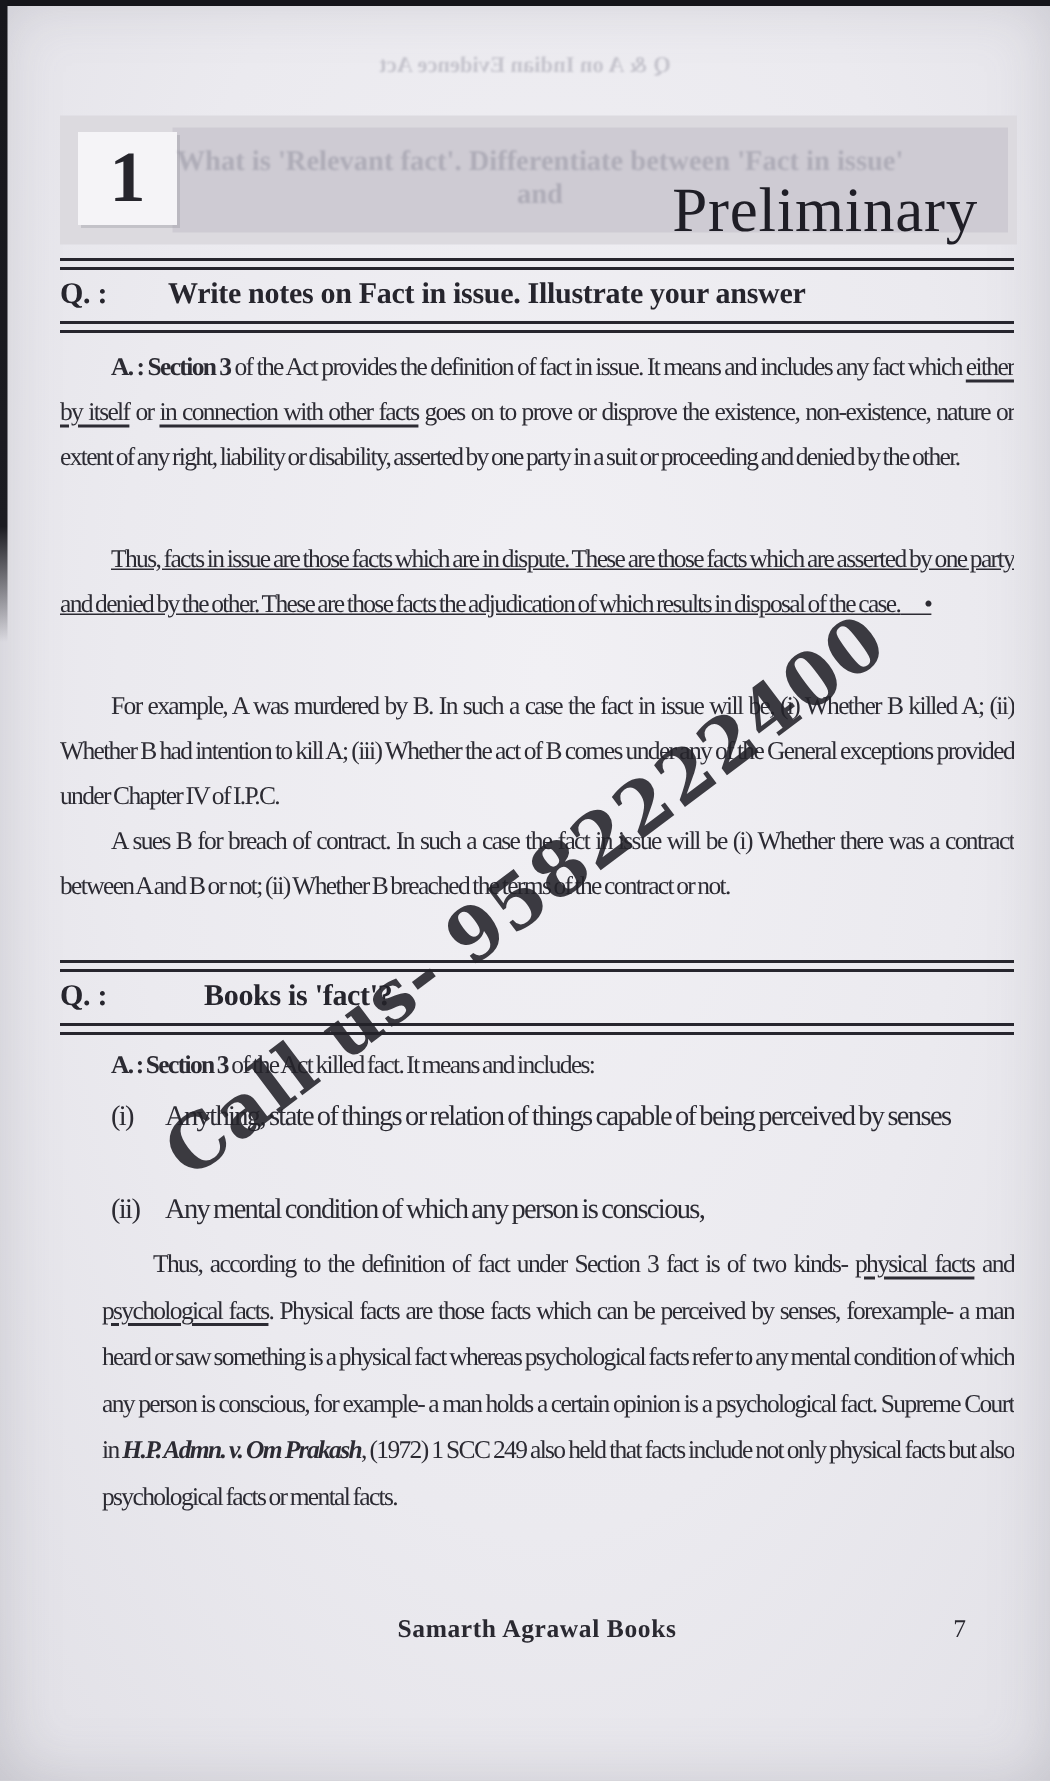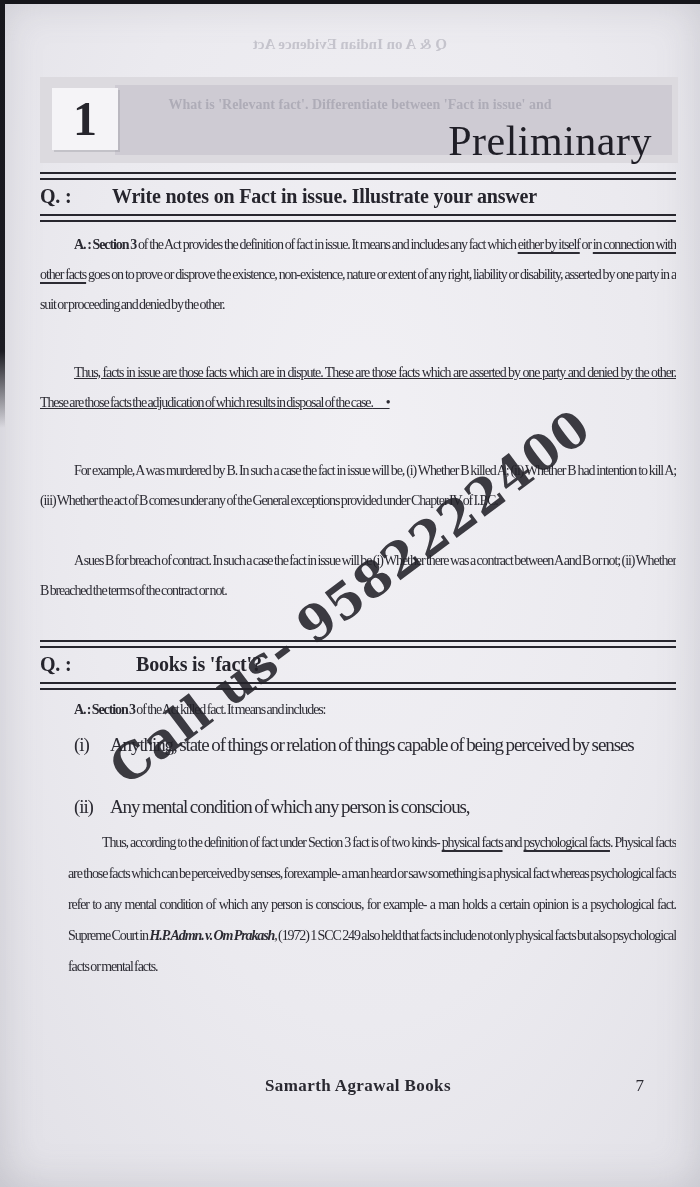--- a/index.html
+++ b/index.html
@@ -9,38 +9,38 @@
     font-family:"Liberation Serif", serif;color:#2c2b33;
     box-shadow:inset 0 0 40px rgba(120,118,130,.25);
   }
   
   .edge-top{position:absolute;top:0;left:0;width:700px;height:4px;background:#15151a;}
   .edge-left{position:absolute;top:0;left:0;width:5px;height:428px;
     background:linear-gradient(#17171c 0%,#1c1c22 82%,rgba(28,28,34,0) 100%);}
   
   .ghost{position:absolute;color:#8f8e9c;font-weight:bold;filter:blur(.7px);pointer-events:none;}
   .ghost-header{top:36px;left:0;width:700px;text-align:center;font-size:15px;opacity:.42;transform:scaleX(-1);}
-  .ghost-question{top:97px;left:110px;width:500px;text-align:center;font-size:14px;opacity:.5;z-index:2;}
+  .ghost-question{top:97px;left:110px;width:500px;text-align:center;font-size:19px;opacity:.5;z-index:2;}
   
   .band{position:absolute;top:77px;left:40px;width:638px;height:86px;background:#dcdadf;}
   .band-inner{position:absolute;top:8px;left:75px;right:6px;bottom:8px;background:#cecbd3;}
   .num-box{position:absolute;top:11px;left:12px;width:66px;height:62px;background:#f5f4f7;
     display:flex;align-items:center;justify-content:center;z-index:1;
     box-shadow:2px 2px 0 rgba(150,148,158,.35);}
   .num-box span{font-size:48px;font-weight:bold;color:#26252c;line-height:1;}
   .chapter-title{position:absolute;top:117px;right:48px;font-size:42px;line-height:48px;
     color:#1f1e26;letter-spacing:.5px;z-index:1;}
   
   .col{position:absolute;left:40px;top:172px;width:636px;}
   .dblrule{height:8px;border-top:2.5px solid #27262e;border-bottom:2.5px solid #27262e;box-sizing:border-box;}
   .qrow{display:flex;align-items:baseline;padding:5px 0 6px;font-weight:bold;font-size:20px;
     letter-spacing:-.2px;color:#26252d;}
   .q-label{flex:0 0 72px;}
   .q2 .q-text{margin-left:24px;}
-  .para{font-size:14px;line-height:30px;text-align:justify;text-indent:34px;
+  .para{font-size:17px;line-height:30px;text-align:justify;text-indent:34px;
     letter-spacing:-1.1px;word-spacing:-1px;overflow:hidden;}
   .p1{margin-top:8px;height:120px;}
   .p2{margin-top:8px;height:90px;text-decoration:underline;}
   .p3{margin-top:8px;height:90px;}
   .p4{margin-top:0;height:90px;}
   .banner2{margin-top:4px;}
   .intro{margin-top:5px;height:30px;}
   .fact-item{position:relative;padding-left:70px;font-size:19px;line-height:30px;
     letter-spacing:-1.1px;word-spacing:-1px;text-align:justify;overflow:hidden;}
   .fact-item .marker{position:absolute;left:34px;top:0;}

